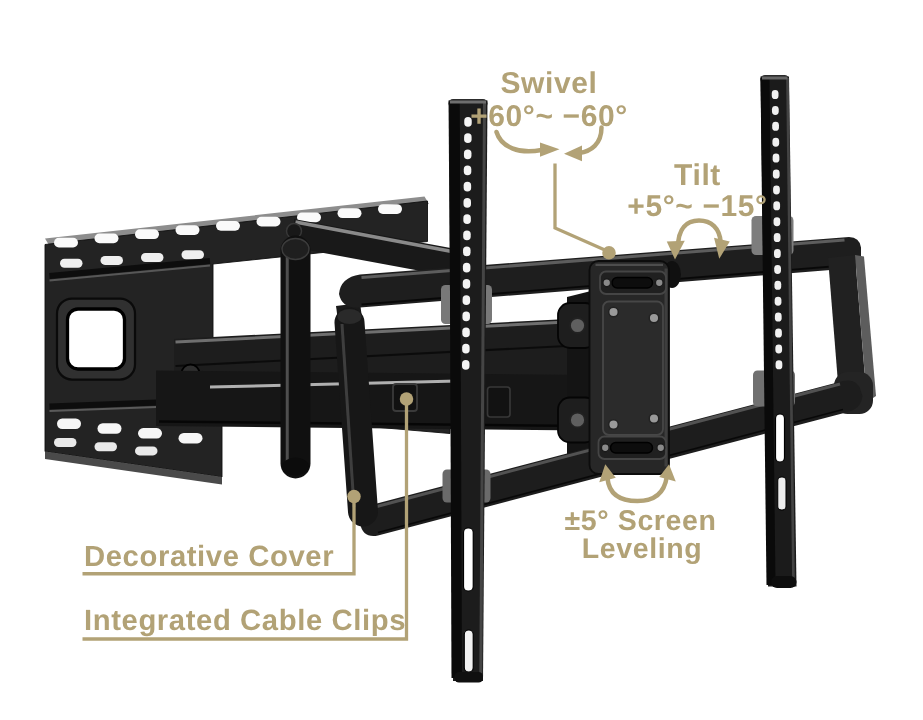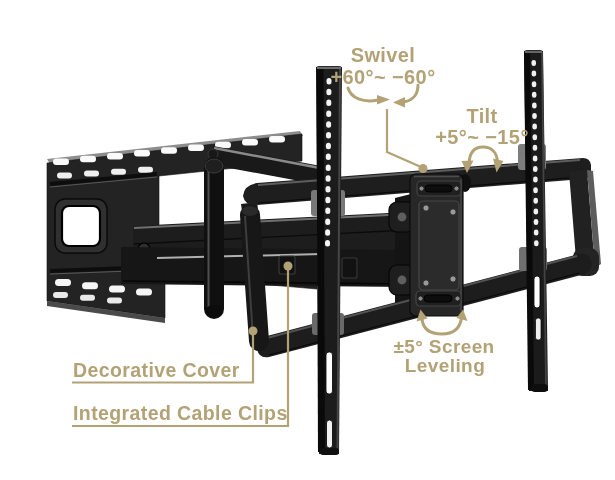--- a/index.html
+++ b/index.html
@@ -1,18 +1,18 @@
 <!DOCTYPE html>
 <html><head>
 <meta charset="utf-8">
 <style>
   html,body{margin:0;padding:0;background:#ffffff;}
   body{width:615px;height:480px;overflow:hidden;position:relative;
        font-family:"Liberation Sans", sans-serif;}
-  #stage{position:absolute;left:17px;top:0;width:568px;height:480px;}
+  #stage{position:absolute;left:0;top:0;width:568px;height:480px;}
   svg text{font-family:"Liberation Sans", sans-serif;font-weight:700;}
   .lbl{fill:#b2a276;letter-spacing:.4px;}
   .tan-line{stroke:#b2a276;stroke-width:2.2;fill:none;}
   .tan-fill{fill:#b2a276;}
   .tan-arc{stroke:#b2a276;stroke-width:3;fill:none;stroke-linecap:round;}
 </style>
 </head>
 <body>
 
 <div id="stage">

